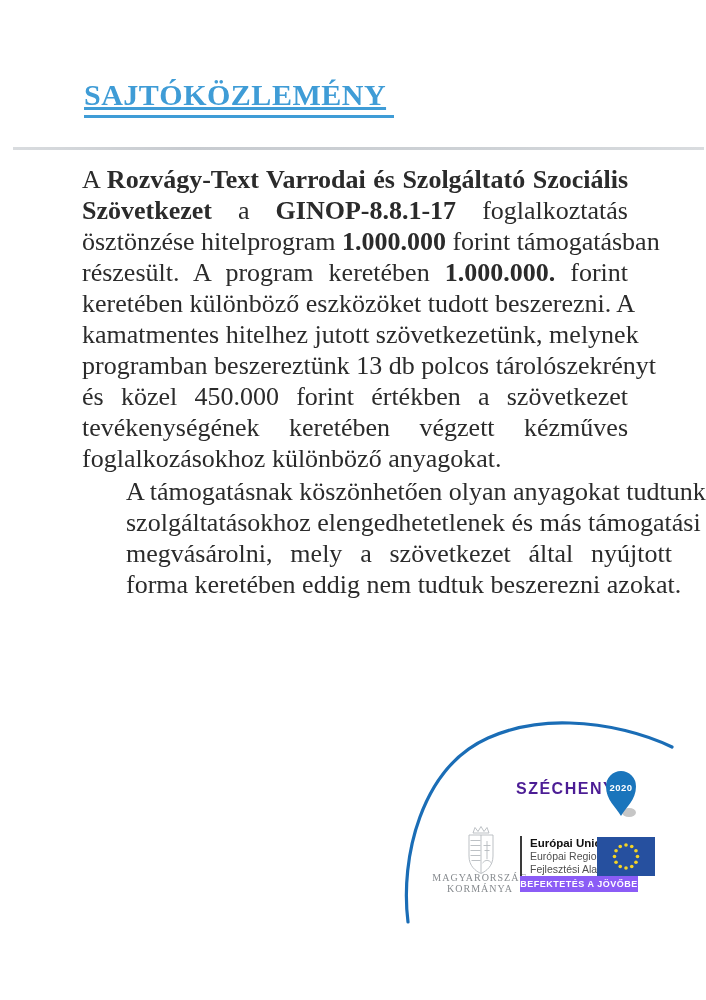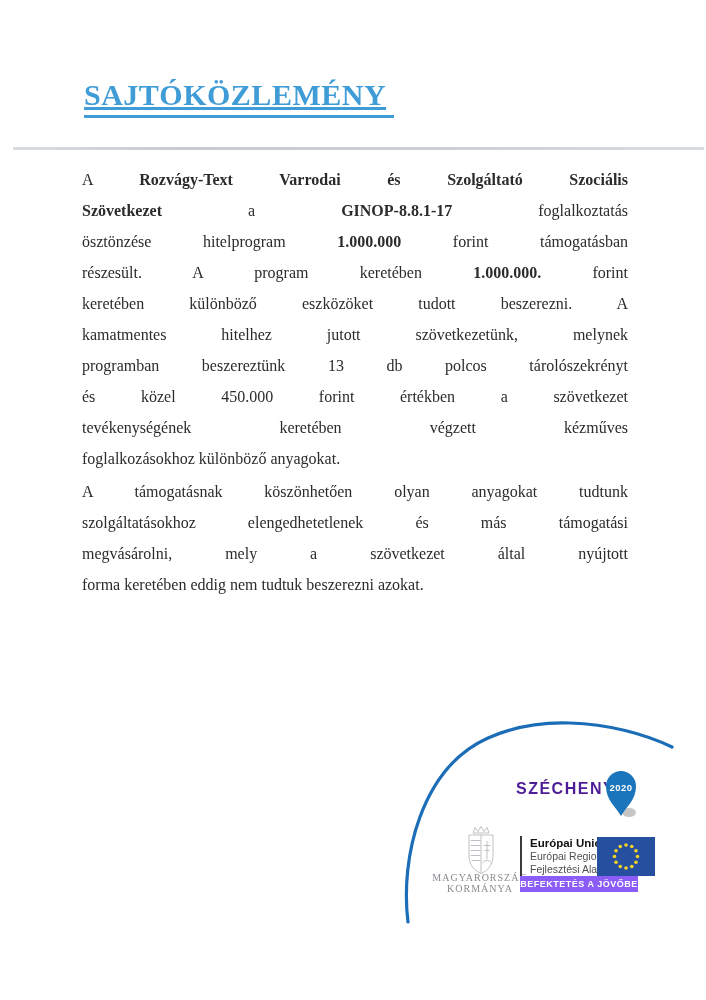--- a/index.html
+++ b/index.html
@@ -11,23 +11,23 @@
   .title-wrap{position:absolute;left:84px;top:78px;}
   .title{
     display:inline-block;font-size:30px;font-weight:bold;letter-spacing:.5px;
     color:#3f9cd6;border-bottom:3px solid #3f9cd6;padding:0 8px 3px 0;
     font-family:"Liberation Serif",serif;
     text-decoration:underline;
   }
   .divider{position:absolute;left:13px;top:147px;width:691px;height:3px;
     background:linear-gradient(90deg,#d9dcdf,#c7cbd0 25%,#ced2d6 70%,#d9dcdf);}
   
-  .para{position:absolute;left:82px;width:546px;font-size:16px;color:#2b2b2b;}
+  .para{position:absolute;left:82px;width:546px;font-size:26px;color:#2b2b2b;}
   .para-1{top:164px;}
-  .para-2{top:476px;}
+  .para-2{top:476px;margin-left:44px;}
   .line{height:31px;line-height:31px;text-align:justify;text-align-last:justify;white-space:nowrap;}
   .line.last{text-align-last:left;}
   .line .b{font-weight:bold;}
   
   .arc{position:absolute;left:393px;top:708px;}
   .szechenyi-name{
     position:absolute;left:516px;top:780px;font-family:"Liberation Sans",sans-serif;
     font-weight:bold;font-size:16px;letter-spacing:1.5px;color:#4c1d95;
   }
   .pin{position:absolute;left:603px;top:770px;}

